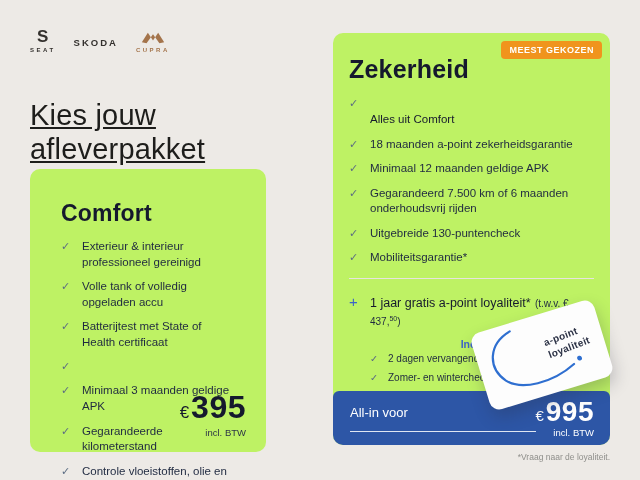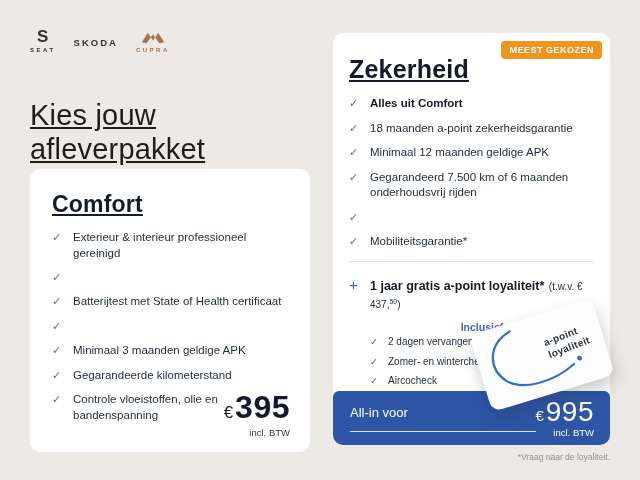--- a/index.html
+++ b/index.html
@@ -11,64 +11,64 @@
   .brand-bar{position:absolute;left:30px;top:28px;display:flex;align-items:flex-end;gap:18px;}
   .brand{display:flex;flex-direction:column;align-items:center;}
   .seat-s{font-size:17px;font-weight:800;line-height:1;color:#34312e;}
   .brand-word{font-size:6px;font-weight:700;letter-spacing:2.5px;color:#34312e;margin-top:2px;}
   .skoda-word{font-size:9.5px;font-weight:800;letter-spacing:2px;color:#34312e;padding-bottom:5px;}
   .cupra-word{color:#a4744b;}
   
   .heading{position:absolute;left:30px;top:80px;width:245px;font-size:29px;line-height:1.15;
     font-weight:500;color:#1d1d1b;letter-spacing:.2px;text-decoration:underline;}
   
-  .card{background:#ffffff;border-radius:10px;box-sizing:border-box;position:absolute;}
-  .comfort-card{left:30px;top:169px;width:280px;height:283px;padding:22px;}
+  .card{background:#bef264;border-radius:10px;box-sizing:border-box;position:absolute;}
+  .comfort-card{left:30px;top:169px;width:236px;height:283px;padding:31px;}
   .zek-card{left:333px;top:33px;width:277px;height:412px;padding:16px 16px 0 16px;}
-  .card-title{font-size:23px;font-weight:700;color:#15192d;margin:0 0 12px 0;letter-spacing:.2px;text-decoration:underline;}
+  .card-title{font-size:23px;font-weight:700;color:#15192d;margin:0 0 12px 0;letter-spacing:.2px;}
   .zek-card .card-title{font-size:25px;margin-top:6px;}
   ul.checklist{list-style:none;margin:0;padding:0;}
   ul.checklist li{display:flex;gap:8px;margin-bottom:9px;font-size:11.5px;line-height:1.35;color:#1f2940;}
   .chk{flex:0 0 13px;color:#5c6d83;font-size:11px;line-height:1.4;}
-  .zek-items li:first-child .item-text{font-weight:700;color:#15192d;}
+  .zek-items li:first-child .item-text{font-weight:400;color:#15192d;margin-top:16px;}
   
   .price-block{position:absolute;right:20px;bottom:14px;text-align:right;}
   .price-line{display:flex;align-items:baseline;justify-content:flex-end;gap:2px;color:#15192d;}
   .price-euro{font-size:17px;font-weight:500;}
   .price-num{font-size:32px;font-weight:700;letter-spacing:.5px;}
   .price-note{font-size:9.5px;color:#2c3546;margin-top:1px;}
   
   .badge{position:absolute;top:8px;right:8px;background:#f0941d;color:#ffffff;
     font-size:9px;font-weight:700;letter-spacing:.5px;padding:4px 8px;border-radius:4px;}
   
   .divider{height:1px;background:#e6e4e0;margin:12px 0 0 0;border:none;}
   .plus-row{display:flex;gap:8px;margin-top:14px;align-items:baseline;}
   .plus-icon{color:#3d64c8;font-size:15px;font-weight:500;flex:0 0 13px;line-height:1;}
-  .plus-title{font-size:12.5px;font-weight:700;color:#15192d;}
+  .plus-title{font-size:12.5px;font-weight:400;color:#15192d;}
   .plus-value{font-size:10px;font-weight:400;color:#1f2940;}
   .plus-value sup{font-size:7px;}
   .loyalty-details{margin-left:21px;margin-top:9px;}
   .inclusief{color:#3d64c8;font-size:10.5px;font-weight:700;margin-bottom:2px;text-align:center;}
   ul.sub-list{list-style:none;margin:0;padding:0;}
   ul.sub-list li{display:flex;gap:7px;margin-bottom:6px;font-size:10px;line-height:1.3;color:#1f2940;max-width:160px;}
   ul.sub-list .chk{flex:0 0 11px;font-size:9.5px;}
   
   .loyalty-card{position:absolute;right:4px;top:282px;width:128px;height:80px;background:#fdfdfd;
     border-radius:10px;transform:rotate(-17deg);box-shadow:0 8px 16px rgba(40,45,60,.25);z-index:3;}
   .loyalty-card svg{position:absolute;left:0;top:0;}
   .loyalty-card-text{position:absolute;right:14px;top:22px;font-size:10px;font-weight:700;
     color:#2b3145;line-height:1.25;transform:rotate(-4deg);letter-spacing:.3px;}
   
   .zek-footer{position:absolute;left:0;right:0;bottom:0;height:54px;background:#2d56a6;
     border-radius:6px 6px 10px 10px;z-index:2;}
   .allin-label{position:absolute;left:17px;top:14px;font-size:13px;color:#ffffff;font-weight:500;}
   .footer-rule{position:absolute;left:17px;right:74px;top:40px;height:1px;background:rgba(255,255,255,.85);}
   .footer-price{position:absolute;right:16px;top:5px;display:flex;align-items:baseline;gap:2px;color:#ffffff;}
   .footer-euro{font-size:15px;font-weight:500;}
-  .footer-num{font-size:28px;font-weight:400;letter-spacing:.5px;text-align:center;}
+  .footer-num{font-size:28px;font-weight:700;letter-spacing:.5px;text-align:center;}
   .footer-note{position:absolute;right:16px;top:36px;font-size:9.5px;color:#ffffff;}
   
   .footnote{position:absolute;right:30px;top:452px;font-size:8.5px;color:#8f8f8b;}
 </style>
 </head>
 <body>
 
 <div class="screen">
 
   <div class="brand-bar">
@@ -93,20 +93,21 @@
 
   <div class="card comfort-card">
     <h2 class="card-title">Comfort</h2>
     <ul class="checklist">
       <li>
           <span class="chk">✓</span>
           <span class="item-text">Exterieur &amp; interieur professioneel gereinigd</span>
         </li>
       <li>
           <span class="chk">✓</span>
+          <span class="item-text">Volle tank of volledig opgeladen accu</span>
         </li>
       <li>
           <span class="chk">✓</span>
           <span class="item-text">Batterijtest met State of Health certificaat</span>
         </li>
       <li>
           <span class="chk">✓</span>
         </li>
       <li>
           <span class="chk">✓</span>
@@ -145,20 +146,21 @@
       <li>
           <span class="chk">✓</span>
           <span class="item-text">Minimaal 12 maanden geldige APK</span>
         </li>
       <li>
           <span class="chk">✓</span>
           <span class="item-text">Gegarandeerd 7.500 km of 6 maanden onderhoudsvrij rijden</span>
         </li>
       <li>
           <span class="chk">✓</span>
+          <span class="item-text">Uitgebreide 130-puntencheck</span>
         </li>
       <li>
           <span class="chk">✓</span>
           <span class="item-text">Mobiliteitsgarantie*</span>
         </li>
     </ul>
 
     <hr class="divider">
 
     <div class="plus-row">

